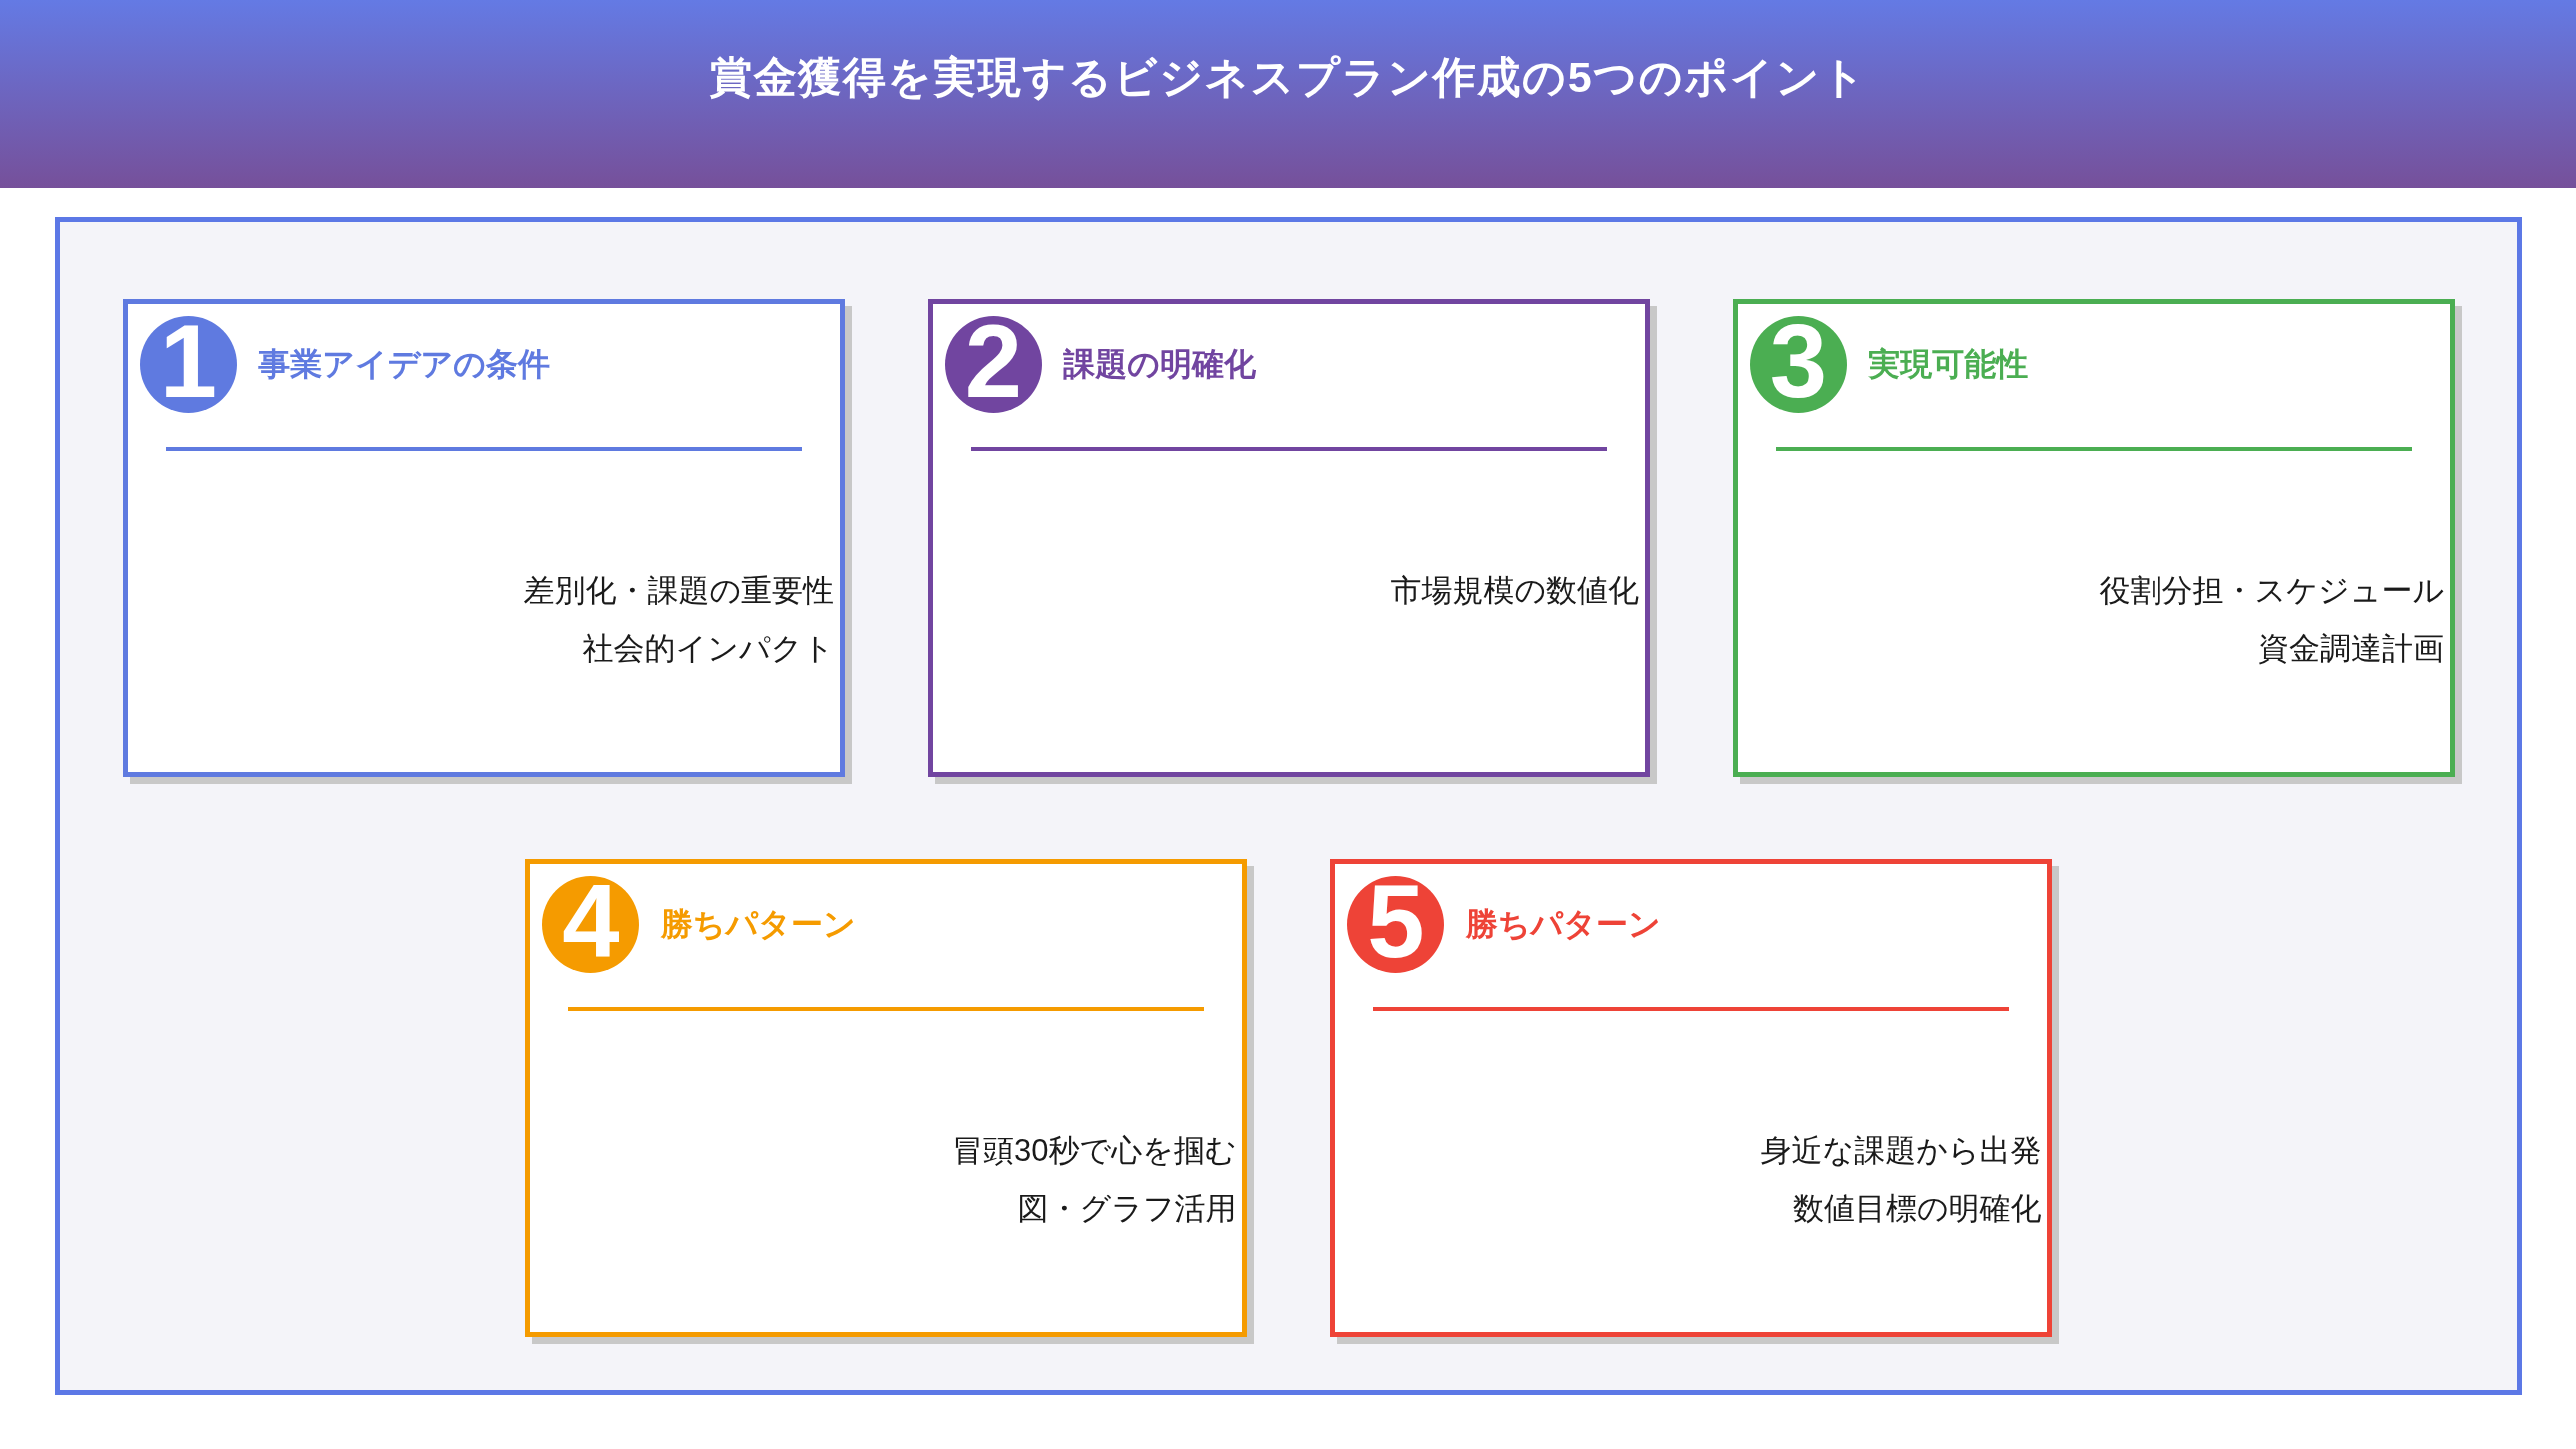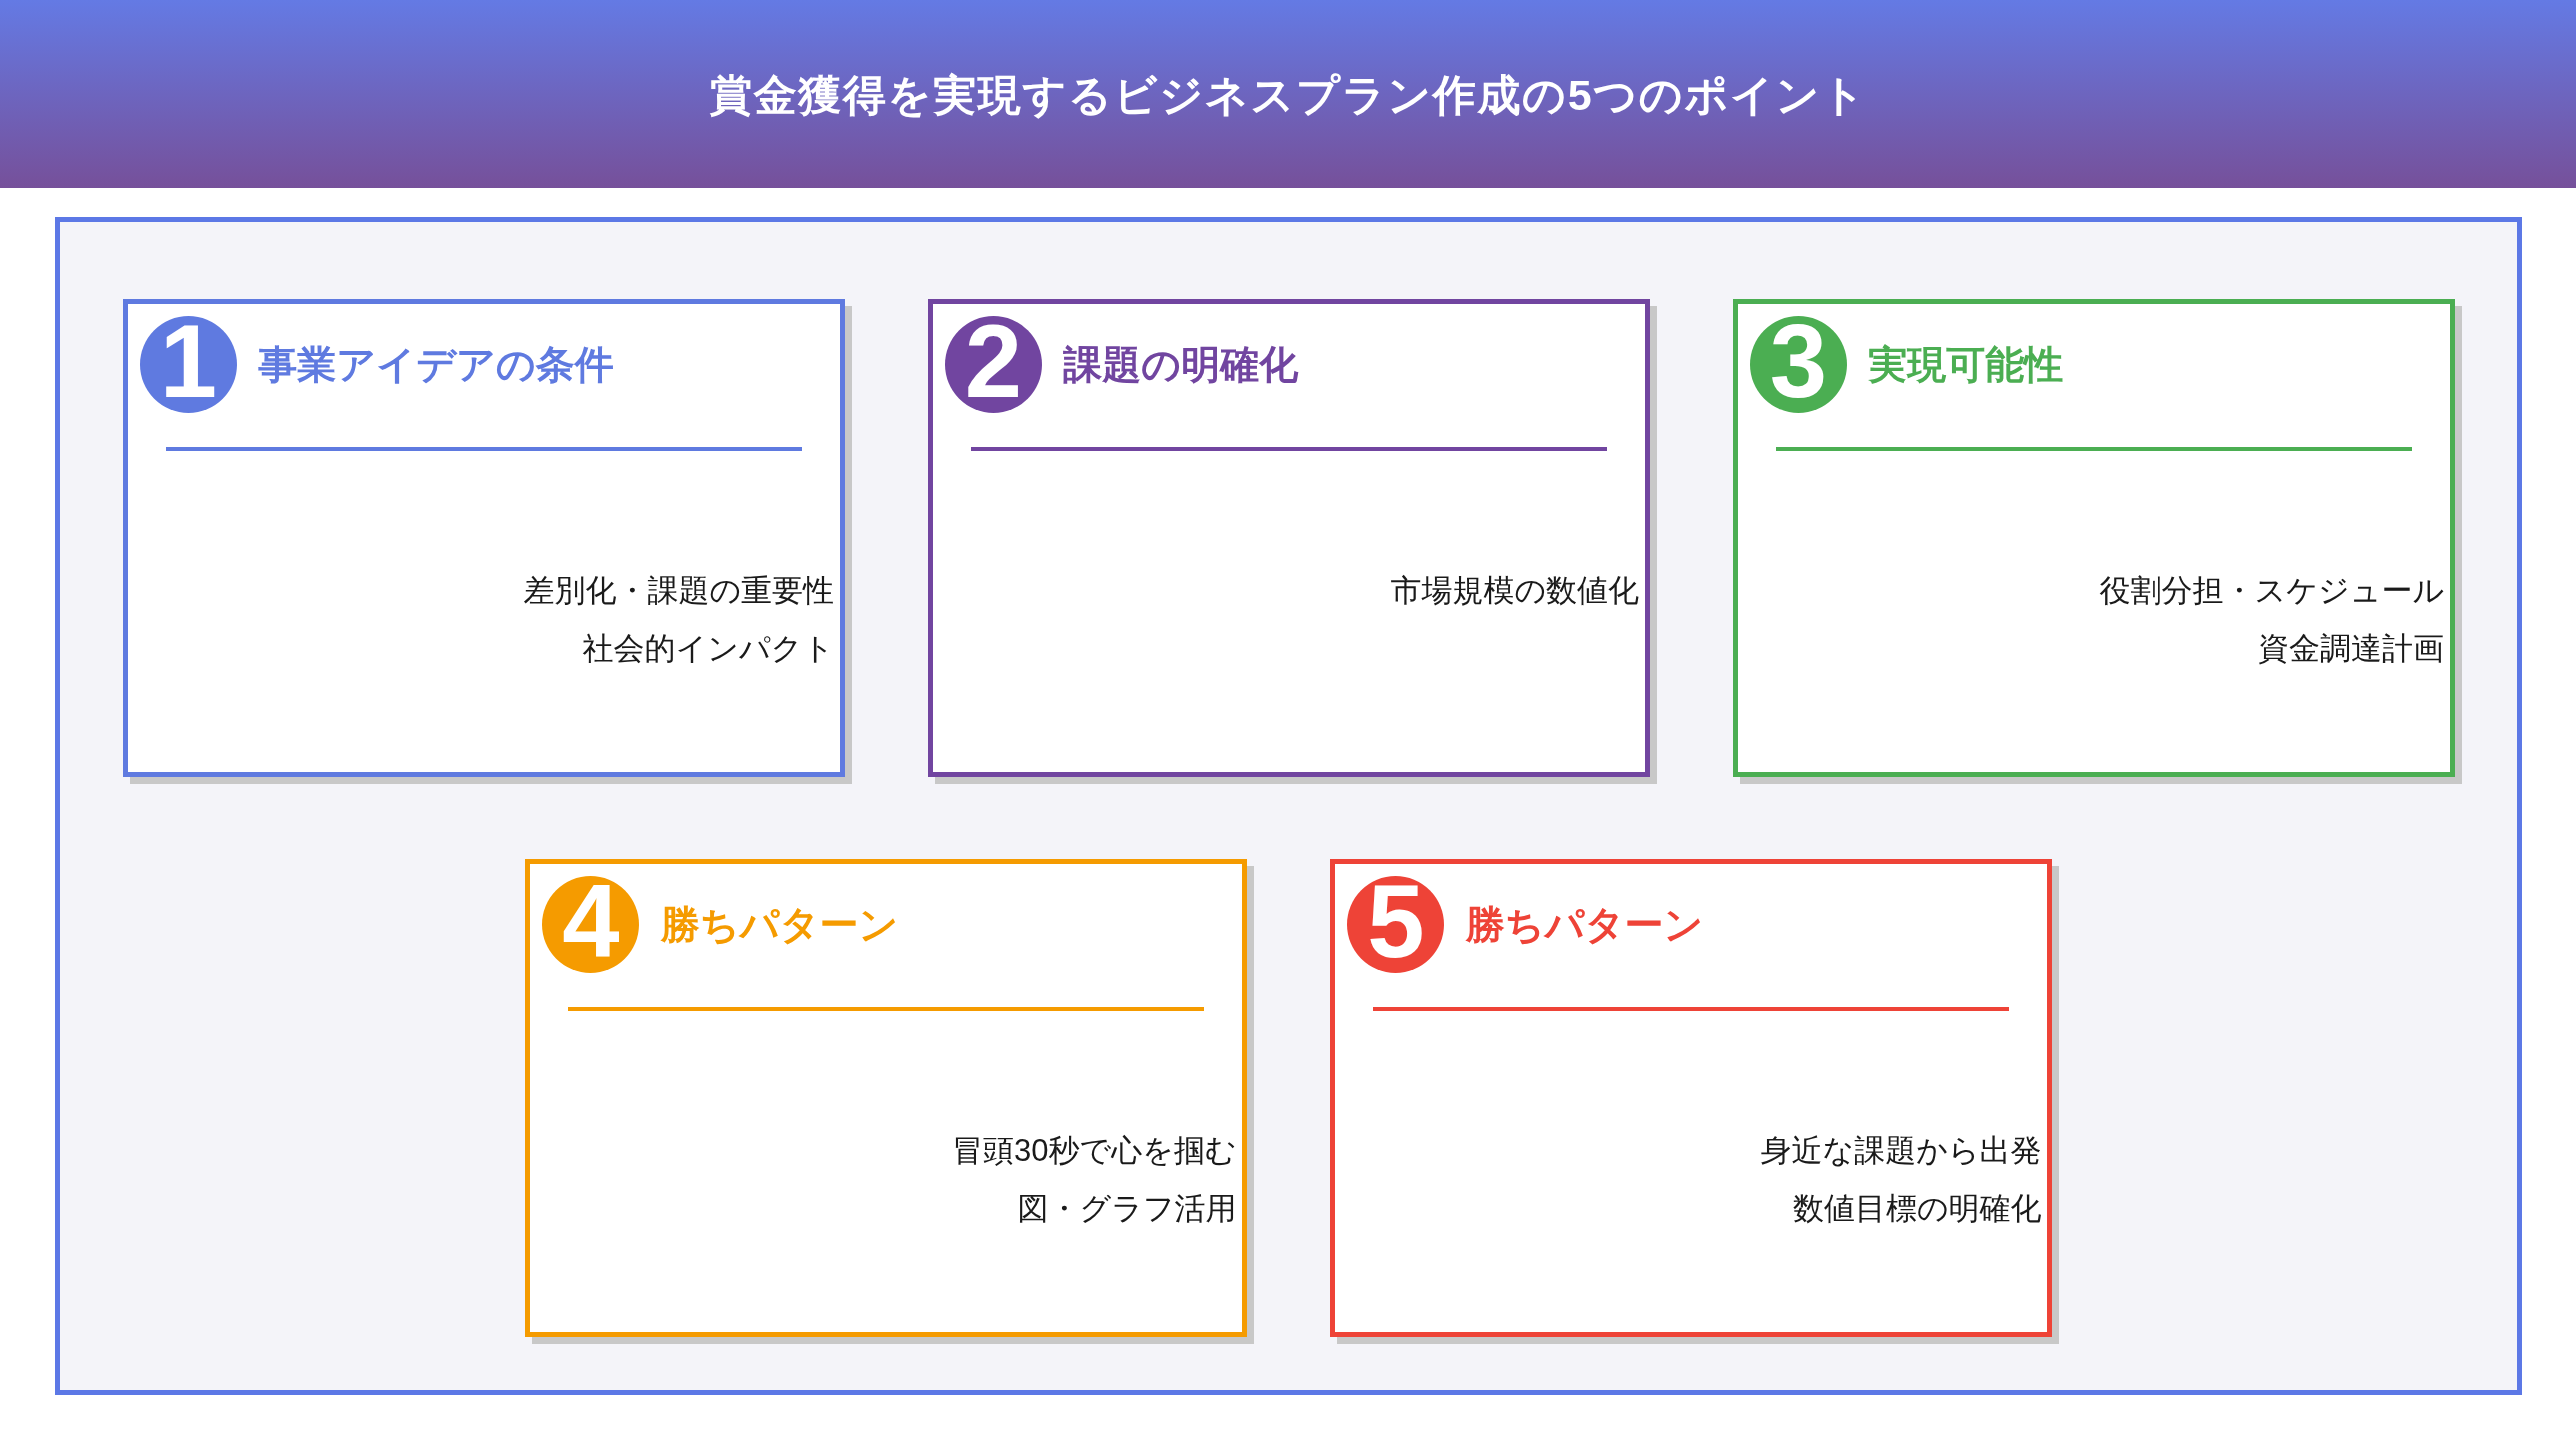--- a/index.html
+++ b/index.html
@@ -22,21 +22,21 @@
     top: 0; left: 0;
     width: 2576px;
     height: 188px;
     background: linear-gradient(180deg, #647AE4 0%, #76509A 100%);
     display: flex;
     justify-content: center;
     align-items: flex-start;
   }
   .header h1 {
     margin: 0;
-    padding-top: 72px;
+    padding-top: 54px;
     font-size: 43px;
     line-height: 1.1;
     font-weight: bold;
     color: #ffffff;
     letter-spacing: 1.6px;
     white-space: nowrap;
   }
 
   
   .frame {
@@ -88,21 +88,21 @@
   }
   .badge span {
     font-size: 103px;
     line-height: 1;
     font-weight: bold;
     color: #ffffff;
     transform: translateY(-3.2px);
   }
   .card-title {
     margin: 0;
-    font-size: 39px;
+    font-size: 32px;
     font-weight: bold;
     color: var(--c, #888);
     white-space: nowrap;
   }
   .divider {
     position: absolute;
     top: 143px;
     left: 38px;
     right: 38px;
     height: 3.8px;

